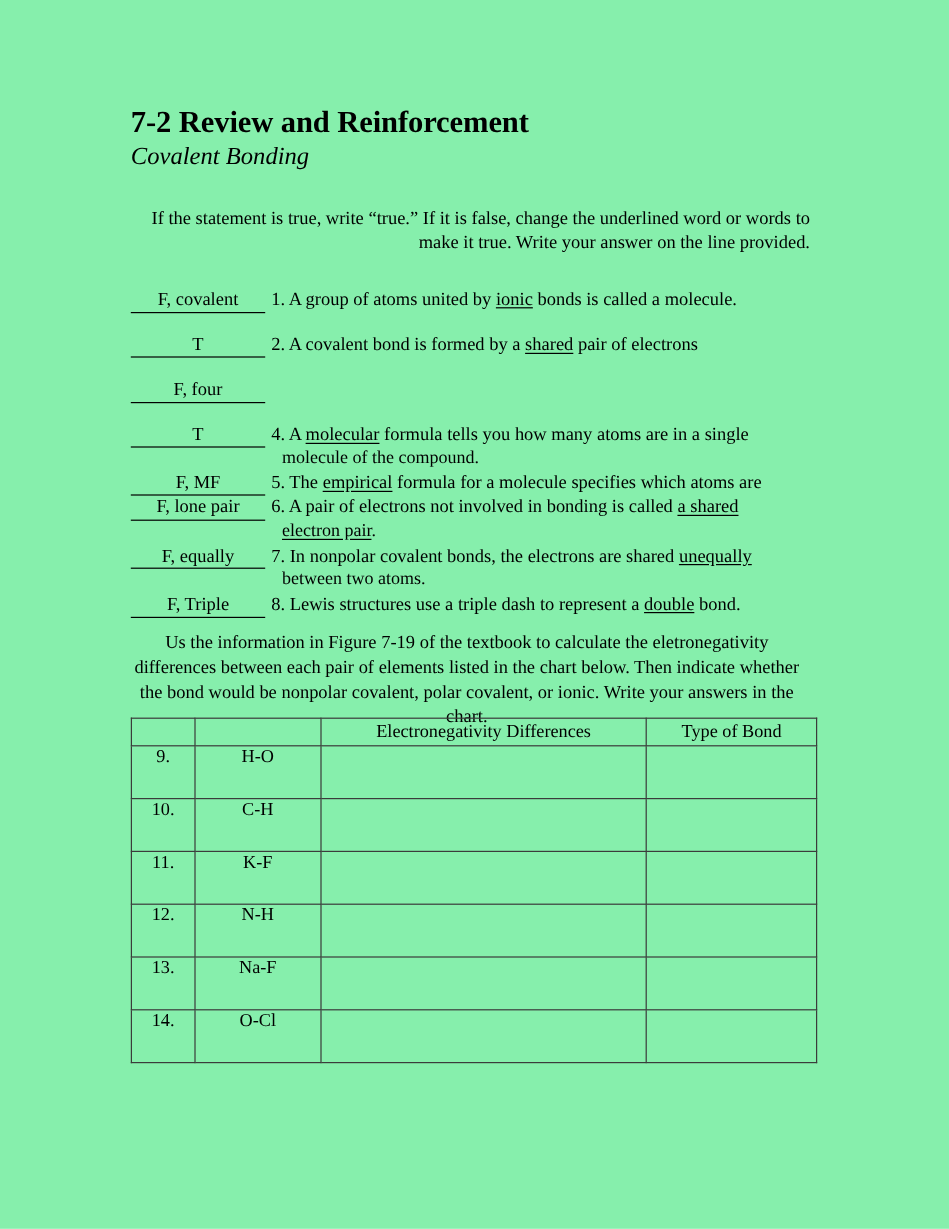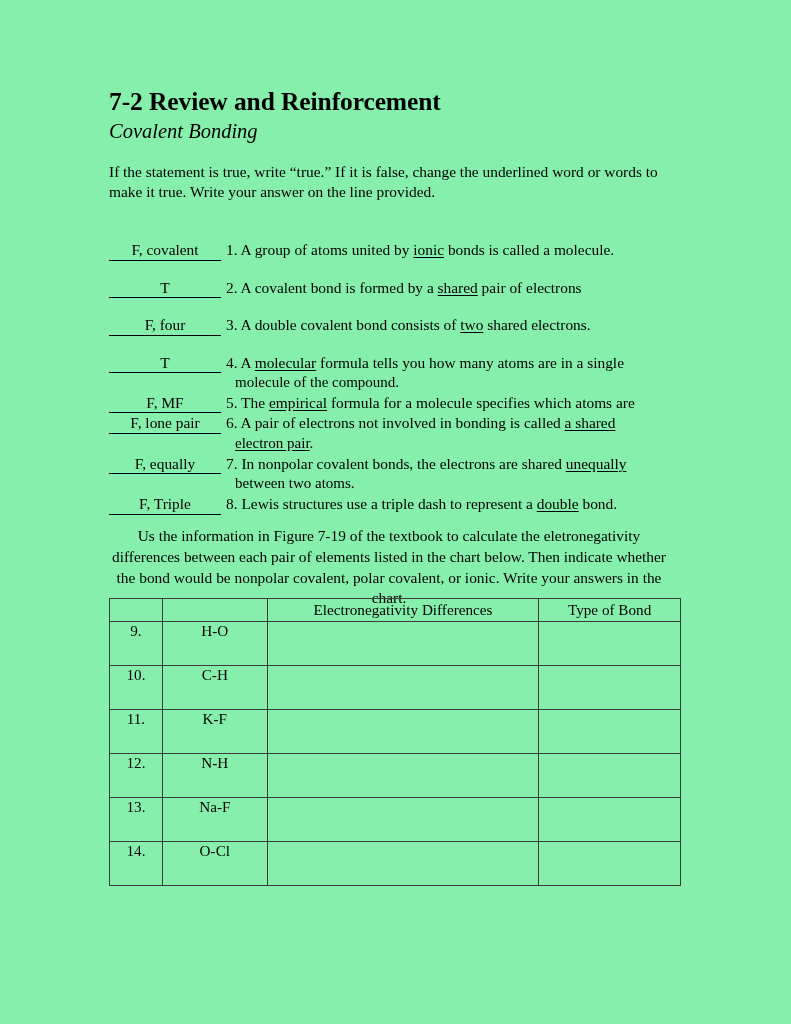--- a/index.html
+++ b/index.html
@@ -40,22 +40,23 @@
     font-style: italic;
     line-height: 1.15;
     margin: 3px 0 0 0;
   }
   .instructions {
     font-size: 15.4px;
     line-height: 1.33;
     margin: 0;
     position: absolute;
     left: 109px;
-    top: 162px;
+    top: 173px;
     width: 566px;
+    text-align: right;
   }
 
   
   .statements {
     position: absolute;
     left: 109px;
     top: 240px;
     width: 580px;
     font-size: 15.4px;
   }
@@ -159,21 +160,20 @@
       <div class="stmt-body"><span class="num">1.</span><span> A group of atoms united by </span><u class="ul">ionic</u><span> bonds is called a molecule.</span></div>
     </div>
 
     <div class="stmt loose">
       <div class="blank">T</div>
       <div class="stmt-body"><span class="num">2.</span><span> A covalent bond is formed by a </span><u class="ul">shared</u><span> pair of electrons</span></div>
     </div>
 
     <div class="stmt loose">
       <div class="blank">F, four</div>
-      <div class="stmt-body"><span class="num">3.</span><span> A double covalent bond consists of </span><u class="ul">two</u><span> shared electrons.</span></div>
     </div>
 
     <div class="stmt tight">
       <div class="blank">T</div>
       <div class="stmt-body"><span class="num">4.</span><span> A </span><u class="ul">molecular</u><span> formula tells you how many atoms are in a single</span></div>
     </div>
     <div class="wrap-line">molecule of the compound.</div>
 
     <div class="stmt tight">
       <div class="blank">F, MF</div>

